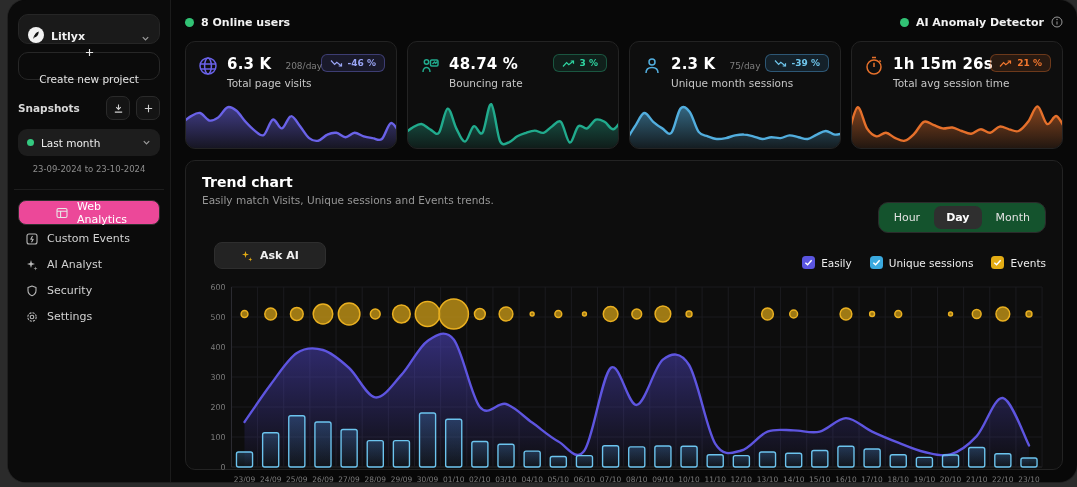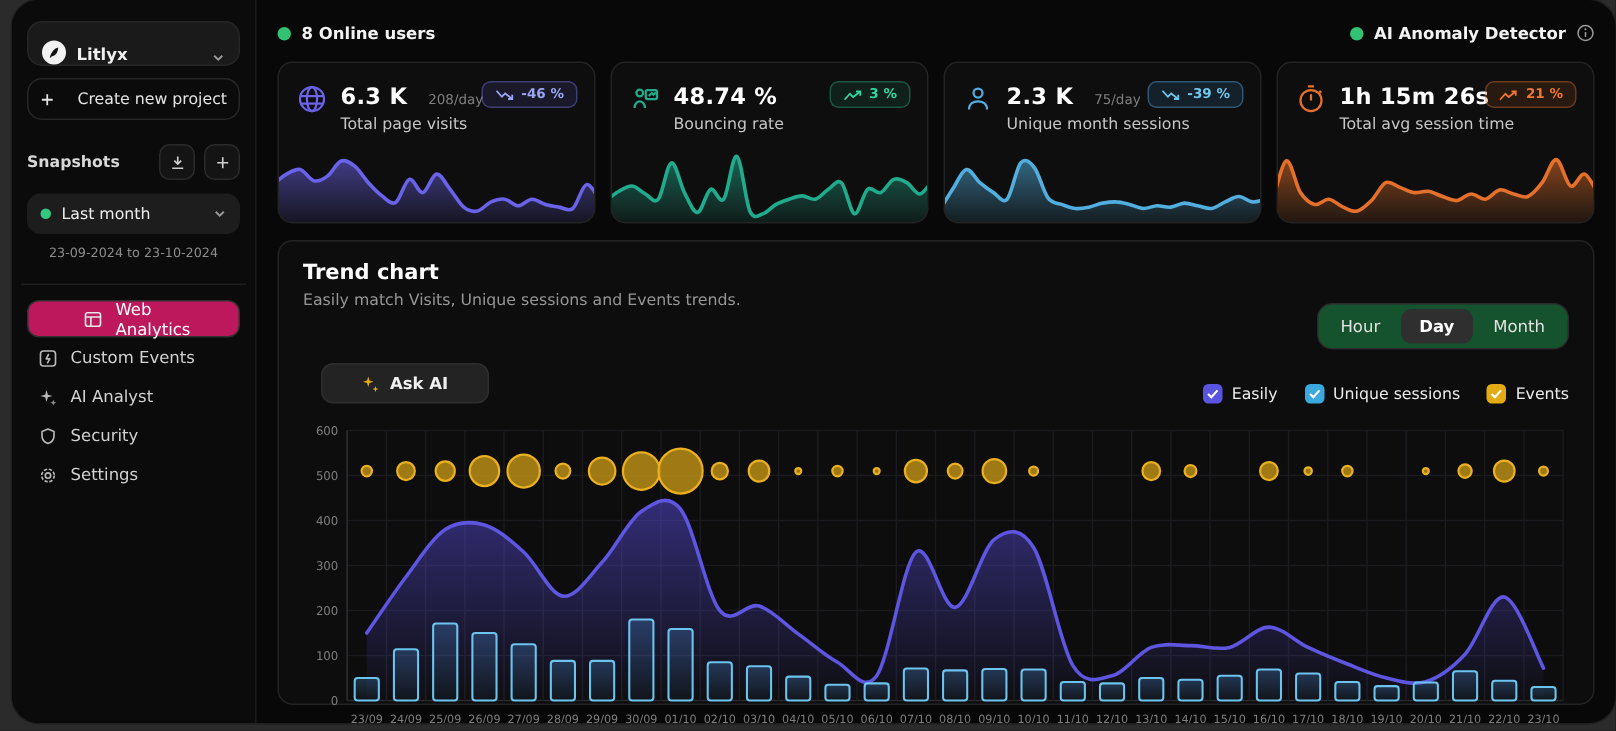--- a/index.html
+++ b/index.html
@@ -4,32 +4,32 @@
 <style>
   * { box-sizing: border-box; margin: 0; padding: 0; }
   html,body { width:1077px; height:487px; background:#2b2b2b; font-family:"DejaVu Sans","Liberation Sans",sans-serif; overflow:hidden; }
   .window { position:absolute; left:8px; top:0; width:1069px; height:482px; background:#080808; border-radius:18px; overflow:hidden; display:flex; box-shadow:0 0 0 1px #1f1f1f; }
 
   
   .sidebar { width:163px; flex:0 0 163px; background:#0b0b0b; border-right:1px solid #1b1b1b; padding:14px 10px; display:flex; flex-direction:column; }
   .proj-btn { display:flex; align-items:flex-end; gap:7px; background:#1a1a1a; border:1px solid #262626; border-radius:10px; height:30px; padding:0 9px; cursor:pointer; }
   .proj-name { color:#f0f0f0; font-size:11px; font-weight:bold; flex:1; }
   .logo-circle { width:16px; height:16px; border-radius:50%; background:#f2f2f2; display:flex; align-items:center; justify-content:center; }
-  .create-btn { margin-top:8px; display:flex; align-items:center; justify-content:center; gap:16px; border:1px solid #272727; border-radius:10px; height:28px; color:#e4e4e4; font-size:10.5px; cursor:pointer; background:transparent; }
+  .create-btn { margin-top:8px; display:flex; align-items:center; justify-content:center; gap:16px; border:1px solid #272727; border-radius:10px; height:28px; color:#e4e4e4; font-size:10.5px; cursor:pointer; background:transparent;flex-direction:column; }
   .snap-row { margin-top:16px; display:flex; align-items:center; }
   .snap-label { color:#d8d8d8; font-size:10.5px; font-weight:bold; flex:1; }
   .sq-btn { width:24px; height:24px; border:1px solid #2a2a2a; border-radius:7px; display:flex; align-items:center; justify-content:center; color:#cfcfcf; cursor:pointer; margin-left:6px; background:#141414; }
   .snap-select { margin-top:9px; display:flex; align-items:center; gap:7px; background:#1d1d1d; border-radius:9px; height:27px; padding:0 9px; cursor:pointer; }
   .green-dot { width:7px; height:7px; border-radius:50%; background:#34c980; flex:0 0 auto; }
   .snap-select-label { color:#ededed; font-size:10.5px; flex:1; }
   .snap-range { margin-top:8px; text-align:center; color:#8d8d8d; font-size:8.5px; }
   .side-divider { height:1px; background:#1e1e1e; margin:15px -4px 10px; }
   .nav-item { display:flex; align-items:center; gap:9px; height:25px; padding:0 8px; border-radius:8px; color:#d2d2d2; font-size:11px; cursor:pointer; margin-bottom:1px; }
   .nav-item .nicon { color:#b8b8b8; display:flex; }
-  .nav-item.active { background:#be185d; border:1px solid #303030; color:#ffffff;padding-left:37px; }
+  .nav-item.active { background:#ec4899; border:1px solid #303030; color:#ffffff;padding-left:37px; }
   .nav-item.active .nicon { color:#e8e8e8; }
 
   
   .main { flex:1; display:flex; flex-direction:column; padding:10px 14px 12px; min-width:0; }
   .topbar { height:24px; display:flex; align-items:center; margin-bottom:7px; }
   .online { display:flex; align-items:center; gap:7px; color:#f2f2f2; font-size:11px; font-weight:bold; }
   .topbar-right { margin-left:auto; display:flex; align-items:center; gap:7px; color:#f2f2f2; font-size:11px; font-weight:bold; }
   .dot-lg { width:9px; height:9px; border-radius:50%; background:#31c274; }
   .info-i { color:#9a9a9a; display:flex; cursor:pointer; }
 

